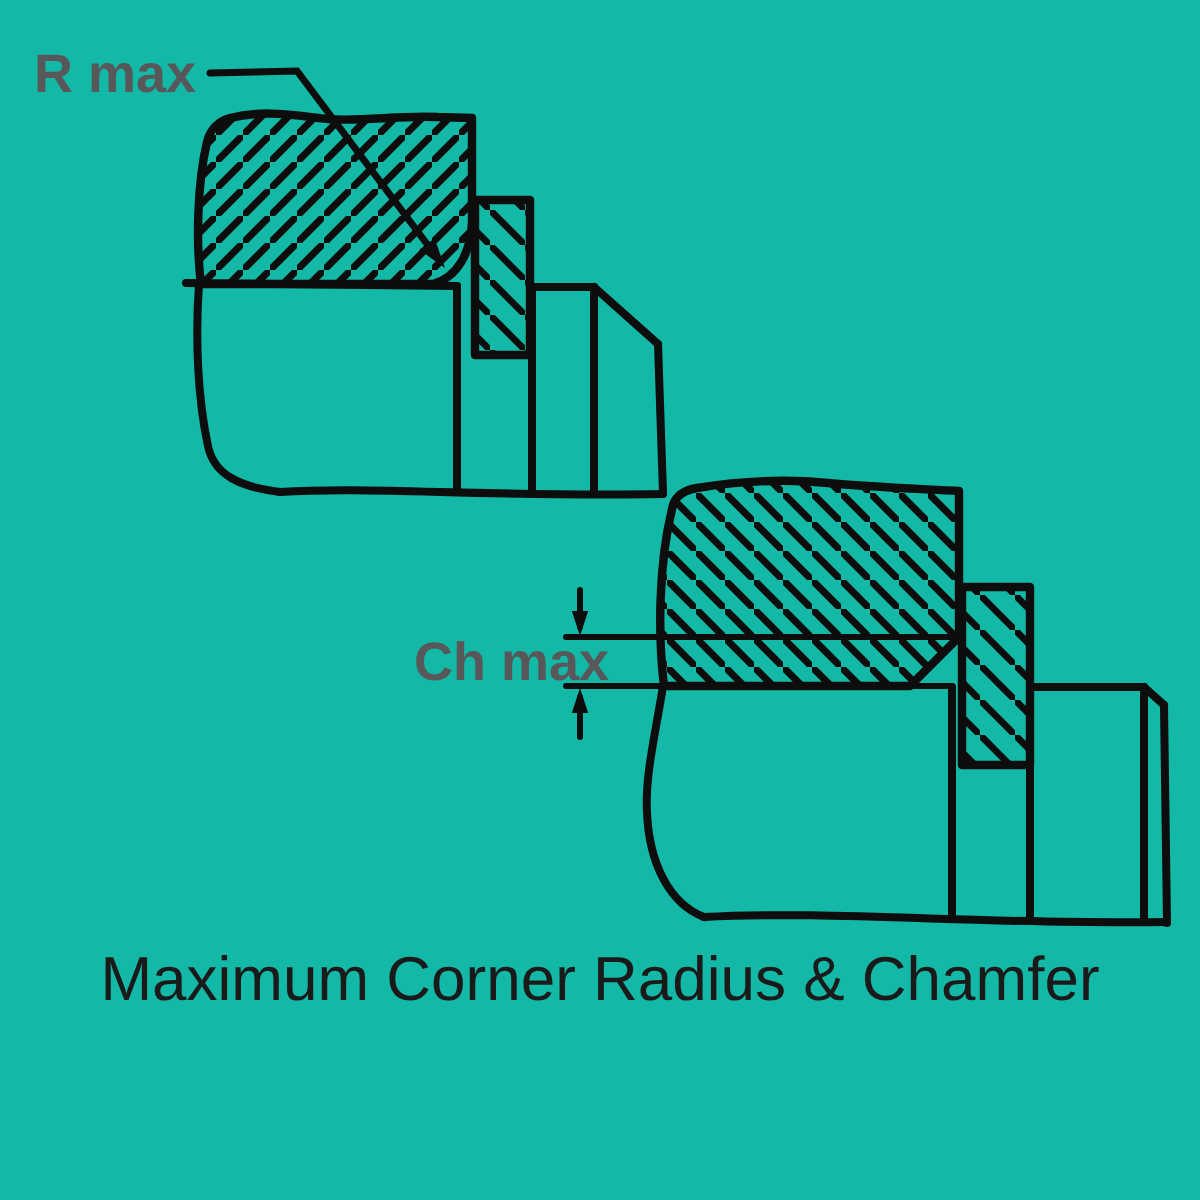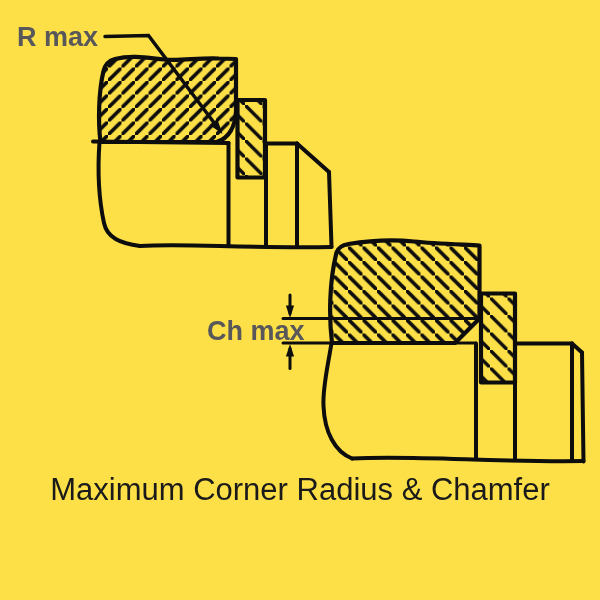--- a/index.html
+++ b/index.html
@@ -1,16 +1,16 @@
 <!DOCTYPE html>
 <html><head>
 <meta charset="utf-8">
 <style>
   html,body{margin:0;padding:0;background:#ffffff;}
-  .stage{position:relative;width:600px;height:600px;background:#fde047;overflow:hidden;
+  .stage{position:relative;width:600px;height:600px;background:#14b8a6;overflow:hidden;
          font-family:"Liberation Sans", sans-serif;}
   svg{display:block;}
   .ln   {fill:none;stroke:#0d0d0d;stroke-width:4;stroke-linecap:round;stroke-linejoin:round;}
   .thin {fill:none;stroke:#0d0d0d;stroke-width:3;stroke-linecap:round;}
   .blk  {stroke:#0d0d0d;stroke-width:4.2;stroke-linejoin:round;}
   .arrow{fill:#0d0d0d;stroke:none;}
   .lbl  {font-family:"Liberation Sans", sans-serif;font-size:27px;font-weight:bold;}
   .cap  {font-family:"Liberation Sans", sans-serif;font-size:31px;font-weight:normal;}
 </style>
 </head>

